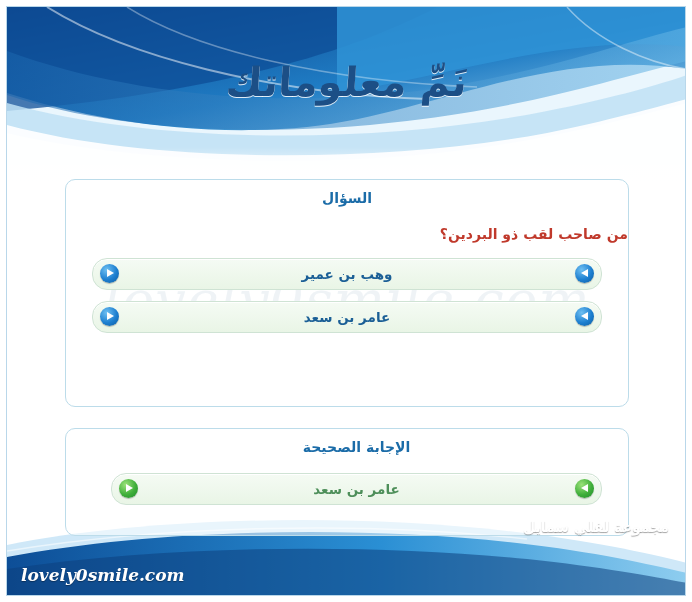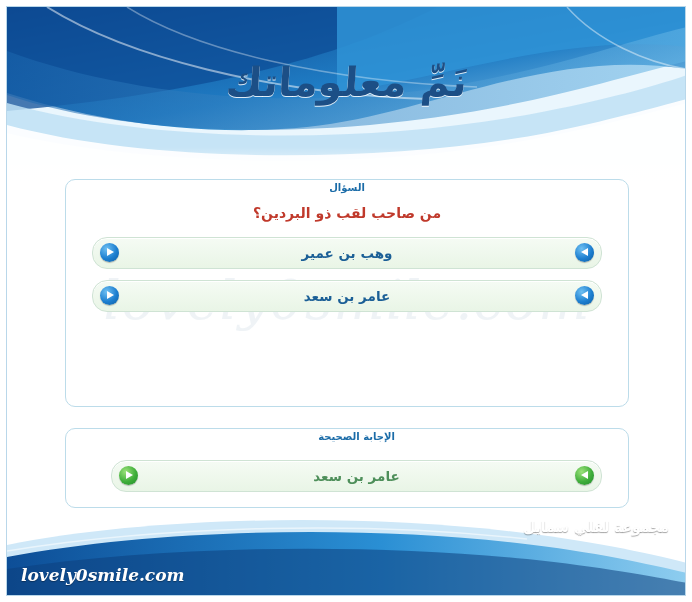--- a/index.html
+++ b/index.html
@@ -101,39 +101,38 @@
   .panel-question {
     left: 58px;
     top: 4px;
     width: 564px;
     height: 228px;
   }
   .panel-answer {
     left: 58px;
     top: 253px;
     width: 564px;
-    height: 80px;
+    height: 108px;
     padding-left: 19px;
   }
 
   .section-label {
     text-align: center;
-    font-size: 10px;
+    font-size: 14px;
     font-weight: bold;
     color: #1b6ca8;
-    margin-top: 2px;
+    margin-top: 10px;
   }
   .section-label.answer { color: #1b6ca8; }
 
   .question-text {
-    text-align: center;
     font-size: 14px;
     font-weight: bold;
     color: #c0392b;
-    margin-top: 12px;
+    margin-top: 20px;
   }
 
   .options {
     margin-top: 16px;
     padding: 0 26px;
   }
 
   .option-row {
     position: relative;
     height: 30px;

